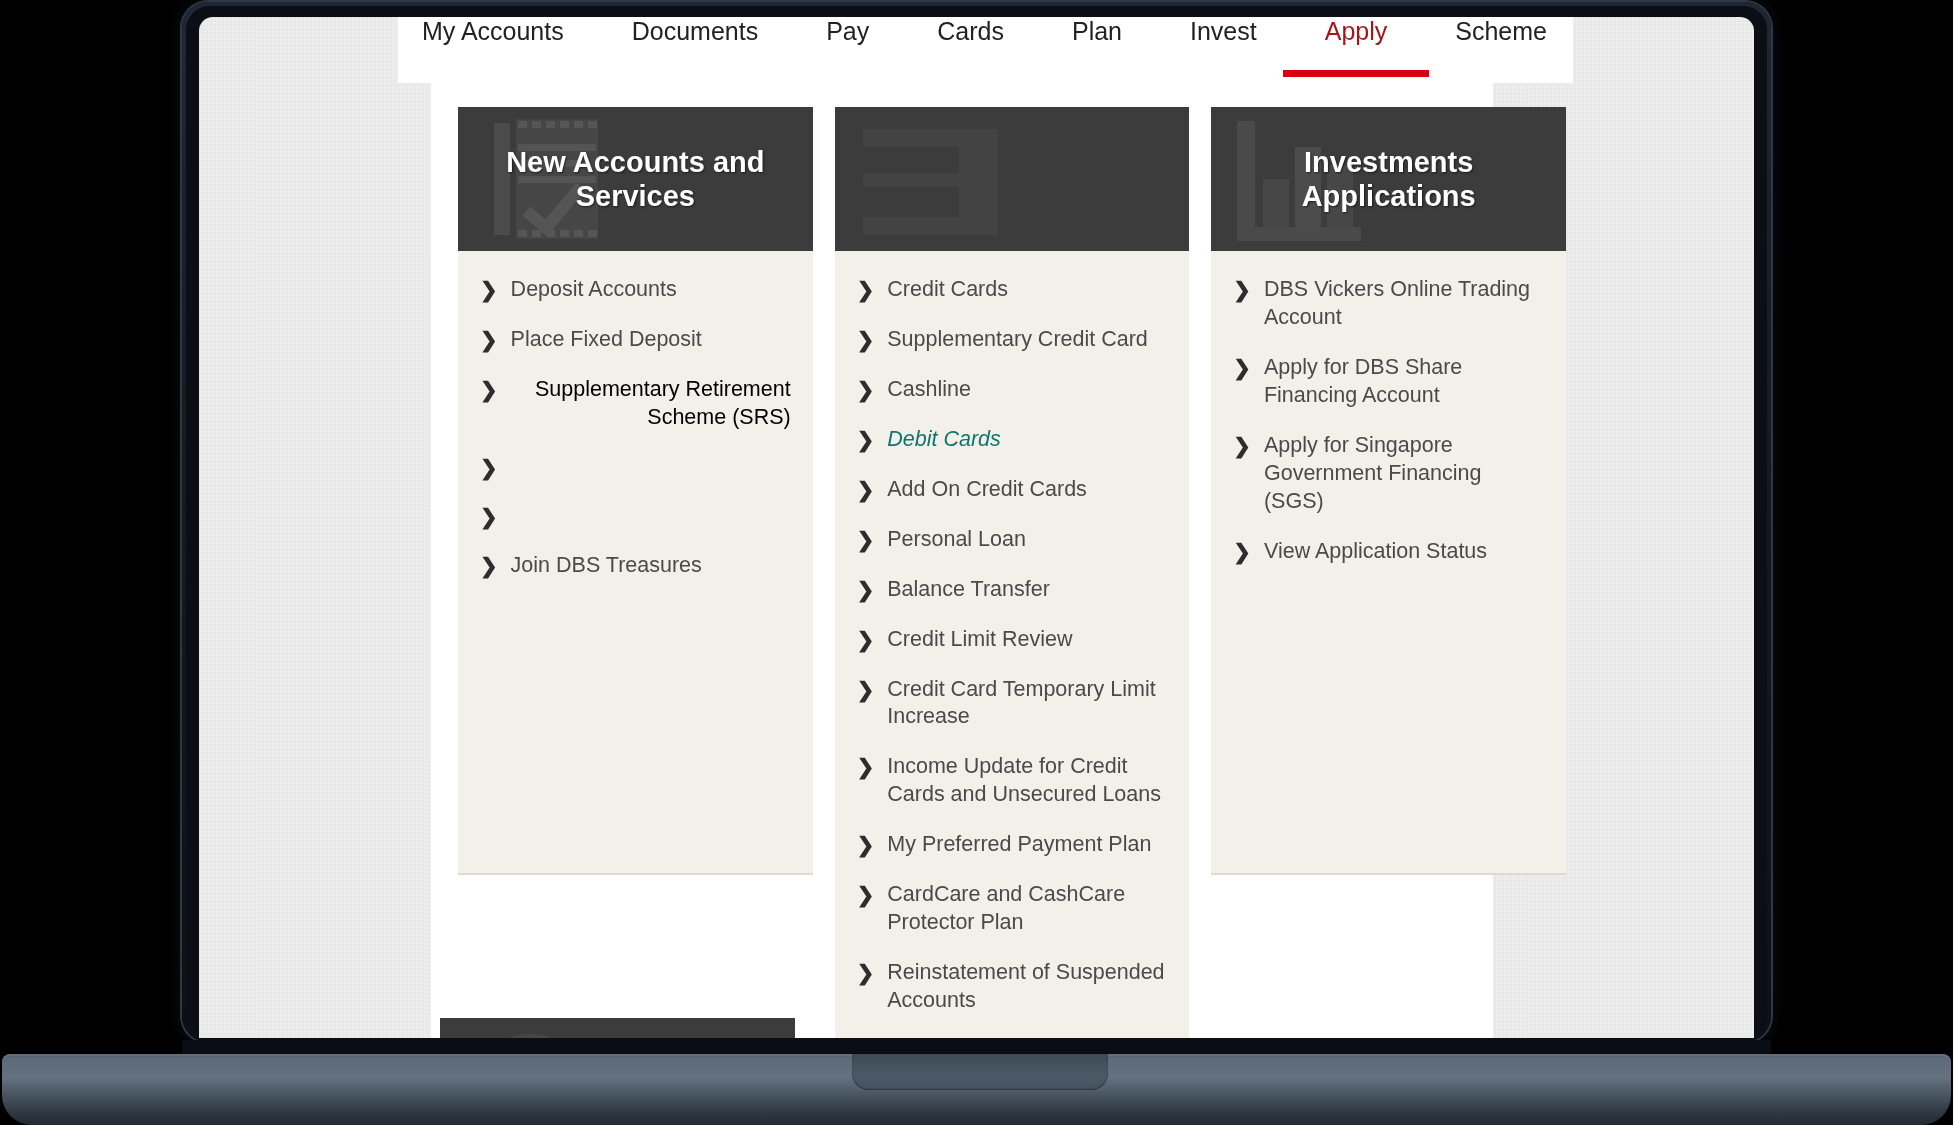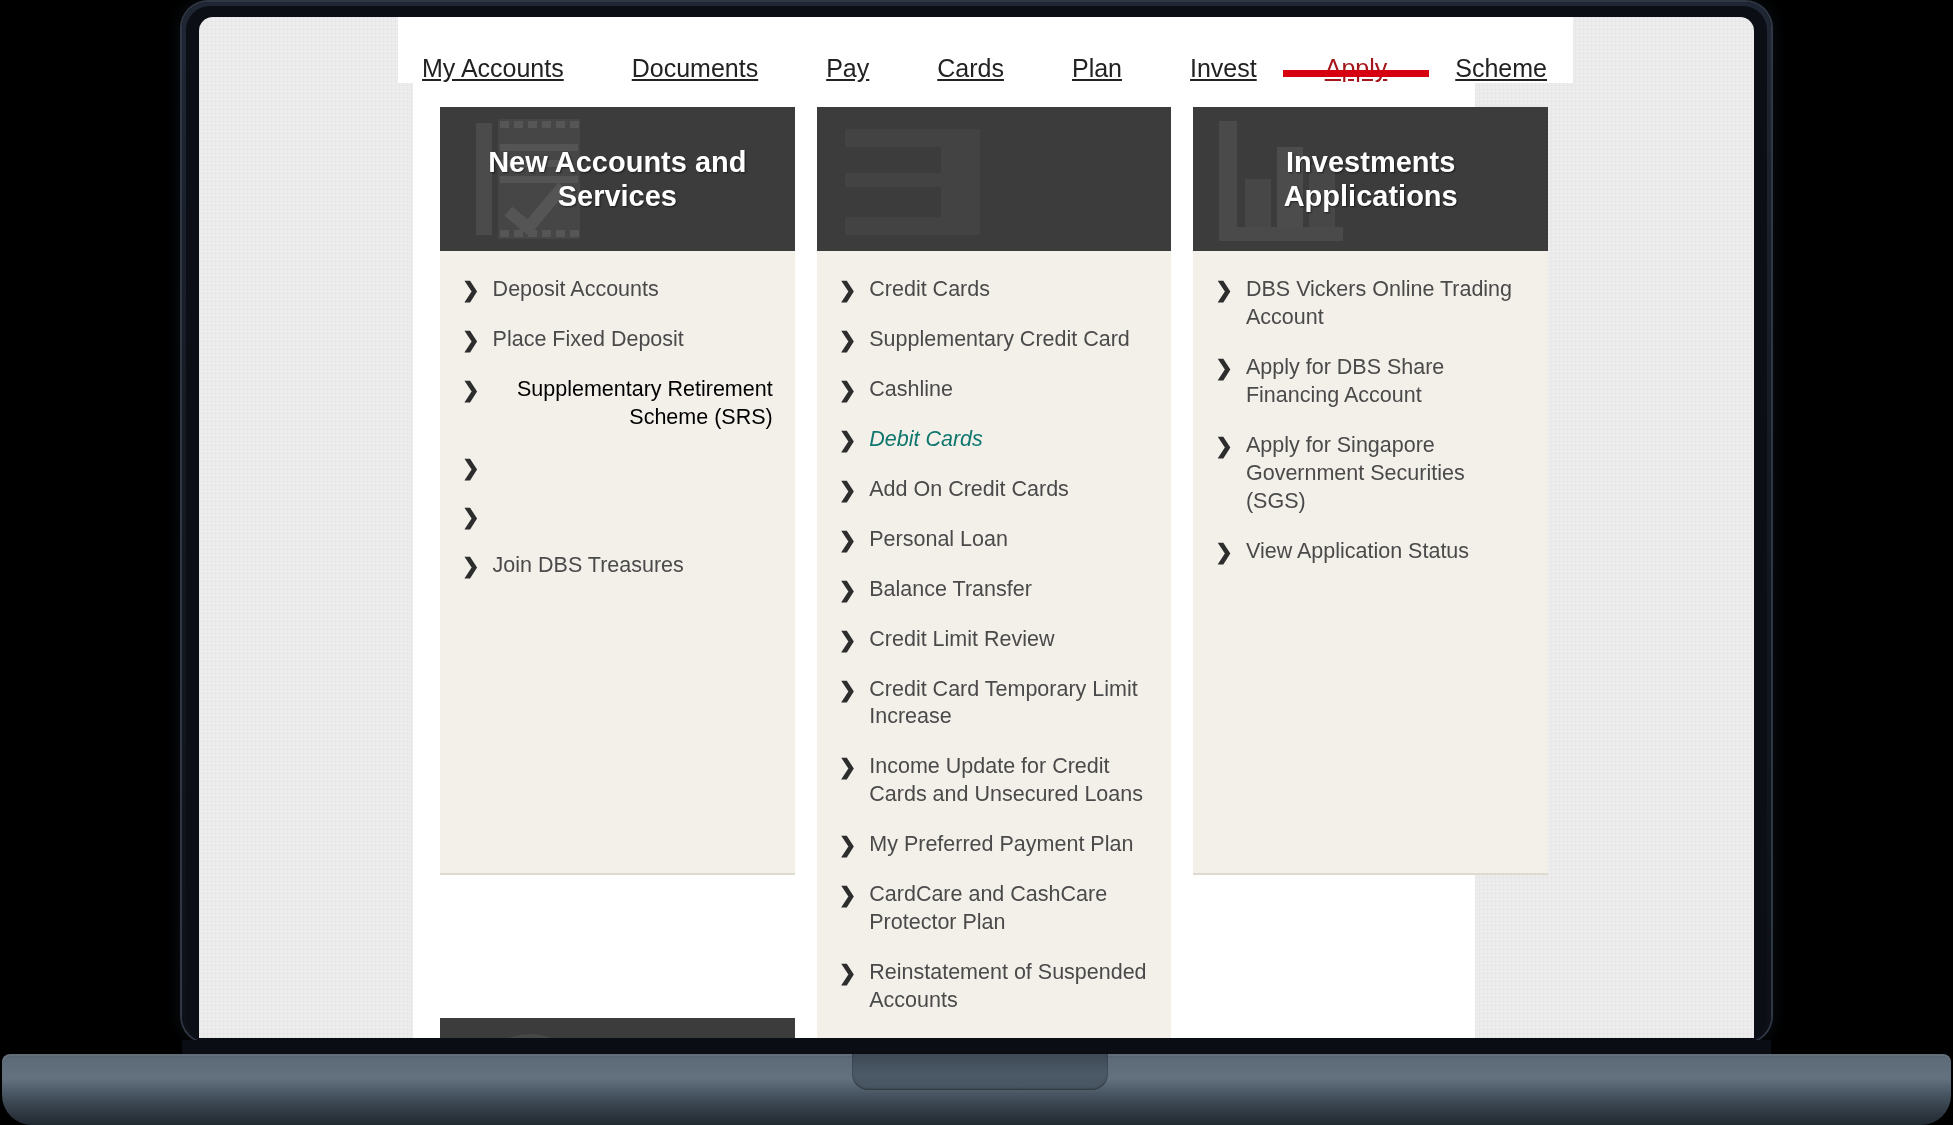--- a/index.html
+++ b/index.html
@@ -89,42 +89,41 @@
     left: 199px; top: 0px;
     width: 1175px; height: 66px;
     background: #fff;
     display: flex;
     align-items: stretch;
     padding-left: 12px;
   }
   .nav-item {
     position: relative;
     flex: 0 0 auto;
-    display: flex; align-items: flex-end; justify-content: center;
+    display: flex; align-items: flex-start; justify-content: center;
     padding: 0 12px;
     font-size: 25px;
     color: #222;
     height: 100%;
     cursor: pointer;
     white-space: nowrap;
-    text-decoration: underline;
   }
   .nav-item.nav-active { color: #a5161c; }
   .nav-underline {
     position: absolute;
     left: 50%; transform: translateX(-50%);
     bottom: 6px;
     width: 146px; height: 7px;
     background: #d70010;
   }
 
   
   #content {
     position: absolute;
-    left: 214px; top: 66px;
+    left: 232px; top: 66px;
     width: 1062px; height: 955px;
     background: #fff;
   }
 
   #columns {
     position: absolute;
     left: 27px; top: 24px;
     width: 1108px;
     display: flex;
     gap: 22px;
@@ -395,21 +394,21 @@
                 <div class="list-item">
                   <span class="chev">❯</span>
                   <span class="li-label" style="color: rgb(74, 74, 74);">DBS Vickers Online Trading Account</span>
                 </div>
                 <div class="list-item">
                   <span class="chev">❯</span>
                   <span class="li-label" style="color: rgb(74, 74, 74);">Apply for DBS Share Financing Account</span>
                 </div>
                 <div class="list-item">
                   <span class="chev">❯</span>
-                  <span class="li-label" style="color: rgb(74, 74, 74);">Apply for Singapore Government Securities (SGS)</span>
+                  <span class="li-label" style="color: rgb(74, 74, 74);">Apply for Singapore Government Financing (SGS)</span>
                 </div>
                 <div class="list-item">
                   <span class="chev">❯</span>
                   <span class="li-label" style="color: rgb(74, 74, 74);">View Application Status</span>
                 </div>
               </div>
             </div>
           </div>
       </div>
 

